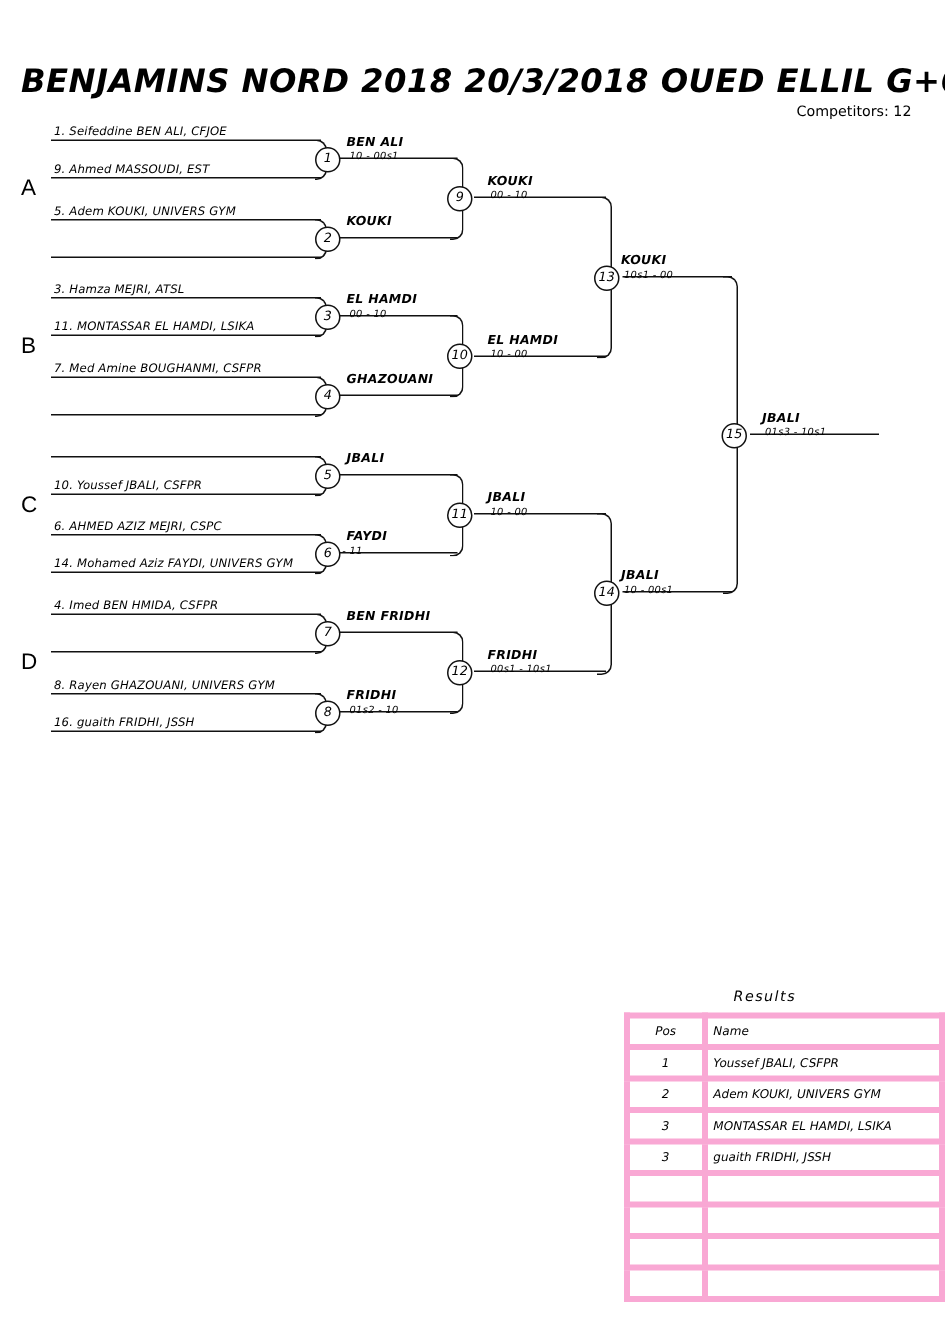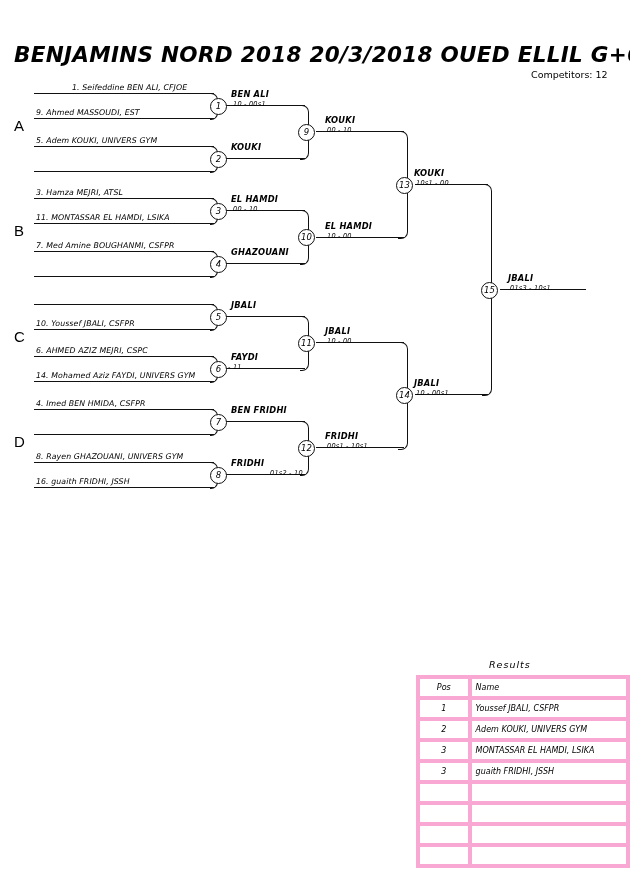--- a/index.html
+++ b/index.html
@@ -88,21 +88,21 @@
 
   <div class="hook" style="left:210px;top:93px;width:7px;height:25px;"></div>
   <div class="hook" style="left:210px;top:146px;width:7px;height:25px;"></div>
   <div class="hook" style="left:210px;top:198px;width:7px;height:25px;"></div>
   <div class="hook" style="left:210px;top:251px;width:7px;height:25px;"></div>
   <div class="hook" style="left:210px;top:304px;width:7px;height:25px;"></div>
   <div class="hook" style="left:210px;top:356px;width:7px;height:25px;"></div>
   <div class="hook" style="left:210px;top:409px;width:7px;height:25px;"></div>
   <div class="hook" style="left:210px;top:462px;width:7px;height:25px;"></div>
 
-  <div class="pname" style="left:36px;top:83px;margin-left:36px;">1. Seifeddine BEN ALI, CFJOE</div>
+  <div class="pname" style="left:36px;top:83px;">1. Seifeddine BEN ALI, CFJOE</div>
   <div class="pname" style="left:36px;top:108px;">9. Ahmed MASSOUDI, EST</div>
   <div class="pname" style="left:36px;top:136px;">5. Adem KOUKI, UNIVERS GYM</div>
   <div class="pname" style="left:36px;top:161px;"></div>
   <div class="pname" style="left:36px;top:188px;">3. Hamza MEJRI, ATSL</div>
   <div class="pname" style="left:36px;top:213px;">11. MONTASSAR EL HAMDI, LSIKA</div>
   <div class="pname" style="left:36px;top:241px;">7. Med Amine BOUGHANMI, CSFPR</div>
   <div class="pname" style="left:36px;top:266px;"></div>
   <div class="pname" style="left:36px;top:294px;"></div>
   <div class="pname" style="left:36px;top:319px;">10. Youssef JBALI, CSFPR</div>
   <div class="pname" style="left:36px;top:346px;">6. AHMED AZIZ MEJRI, CSPC</div>
@@ -174,21 +174,21 @@
   <div class="wname" style="left:231px;top:300px;">JBALI</div>
   <div class="wscore" style="left:233px;top:311px;"></div>
 
   <div class="wname" style="left:231px;top:352px;">FAYDI</div>
   <div class="wscore" style="left:217px;top:363px;">00 - 11</div>
 
   <div class="wname" style="left:231px;top:405px;">BEN FRIDHI</div>
   <div class="wscore" style="left:233px;top:416px;"></div>
 
   <div class="wname" style="left:231px;top:458px;">FRIDHI</div>
-  <div class="wscore" style="left:233px;top:469px;margin-left:37px;">01s2 - 10</div>
+  <div class="wscore" style="left:233px;top:469px;">01s2 - 10</div>
 
   <div class="wname" style="left:325px;top:115px;">KOUKI</div>
   <div class="wscore" style="left:327px;top:126px;">00 - 10</div>
 
   <div class="wname" style="left:325px;top:221px;">EL HAMDI</div>
   <div class="wscore" style="left:327px;top:232px;">10 - 00</div>
 
   <div class="wname" style="left:325px;top:326px;">JBALI</div>
   <div class="wscore" style="left:327px;top:337px;">10 - 00</div>
 

